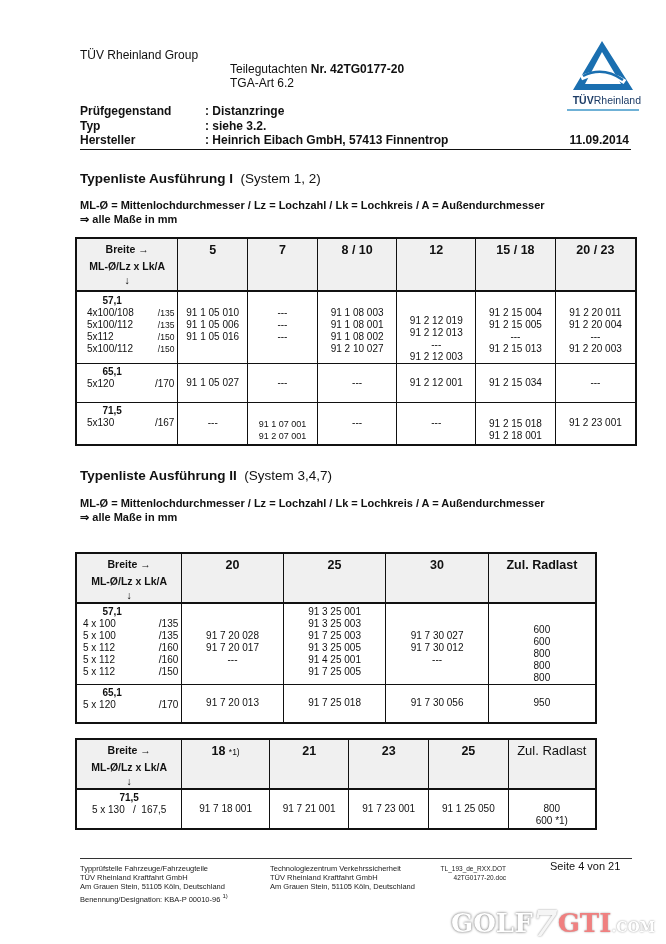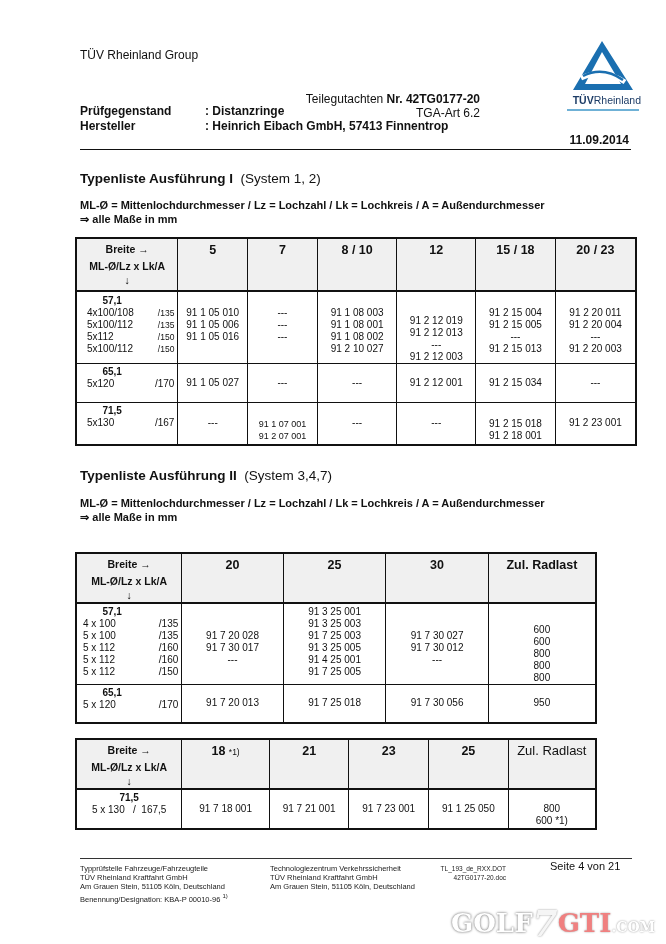--- a/index.html
+++ b/index.html
@@ -1,20 +1,20 @@
 <!DOCTYPE html>
 <html><head>
 <meta charset="utf-8">
 <style>
   * { box-sizing: border-box; margin: 0; padding: 0; }
   html, body { width: 666px; height: 944px; background: #ffffff; overflow: hidden; }
   body { position: relative; font-family: "Liberation Sans", sans-serif; color: #111; }
   .abs { position: absolute; }
   .hdr-group { left: 80px; top: 48px; font-size: 12px; }
-  .hdr-title { left: 230px; width: 250px; text-align: right; top: 62px; font-size: 12px; line-height: 14px; margin-top: 30px; }
+  .hdr-title { left: 230px; width: 250px; text-align: left; top: 62px; font-size: 12px; line-height: 14px; }
   .hdr-title b { font-weight: bold; }
   .meta { left: 80px; top: 104px; font-size: 12px; line-height: 14.5px; }
   .meta .row { display: flex; }
   .meta .k { width: 125px; font-weight: bold; }
   .meta .v { font-weight: bold; }
   .date { right: 37px; top: 133px; font-size: 12px; font-weight: bold; }
   .hdr-rule { left: 80px; width: 551px; top: 149px; height: 0; border-top: 1.5px solid #111; }
   .logo { left: 563px; top: 38px; width: 78px; height: 78px; }
   .logo-text { position: absolute; left: 0; top: 56px; width: 78px; font-size: 10.5px; color: #1d3c66; text-align: right; }
   .logo-text b { font-weight: bold; }
@@ -63,20 +63,24 @@
     <path d="M20 38 Q40 28 60 42" stroke="#1a6fb0" stroke-width="2.5" fill="none"></path>
   </svg>
   <div class="logo-text"><b>TÜV</b><span>Rheinland</span></div>
   <div class="logo-bar"></div>
 </div>
 
 <div class="abs meta">
   <div class="row">
       <span class="k">Prüfgegenstand</span>
       <span class="v">: Distanzringe</span>
+    </div>
+  <div class="row">
+      <span class="k">Typ</span>
+      <span class="v">: siehe 3.2.</span>
     </div>
   <div class="row">
       <span class="k">Hersteller</span>
       <span class="v">: Heinrich Eibach GmbH, 57413 Finnentrop</span>
     </div>
 </div>
 <div class="abs date">11.09.2014</div>
 <div class="abs hdr-rule"></div>
 
 <div class="abs sec-title" style="top:171px"><span style="font-weight:bold">Typenliste Ausführung I</span>&nbsp;&nbsp;<span>(System 1, 2)</span></div>
@@ -256,21 +260,21 @@
           </div>
       <div class="l">
             <span>5 x 112</span>
             <span>/150</span>
           </div>
     </td>
     <td style="padding-top:2px">
           <div>&nbsp;</div>
           <div>&nbsp;</div>
           <div>91 7 20 028</div>
-          <div>91 7 30 017</div>
+          <div>91 7 20 017</div>
           <div>---</div>
         </td>
     <td style="padding-top:2px">
           <div>91 3 25 001</div>
           <div>91 3 25 003</div>
           <div>91 7 25 003</div>
           <div>91 3 25 005</div>
           <div>91 4 25 001</div>
           <div>91 7 25 005</div>
         </td>

